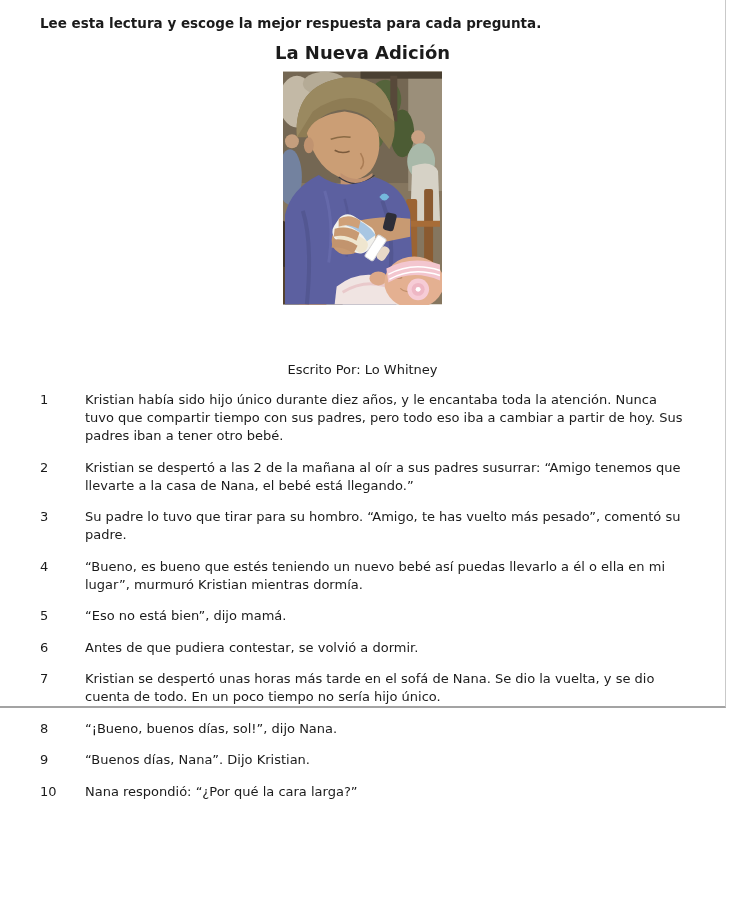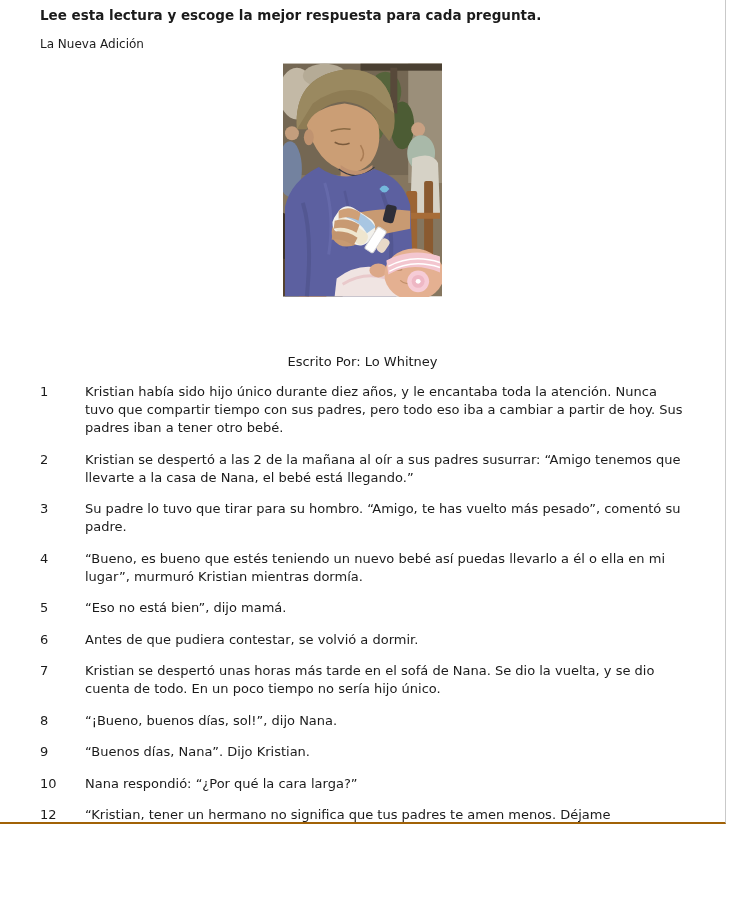--- a/index.html
+++ b/index.html
@@ -2,30 +2,31 @@
 <html><head>
 <meta charset="utf-8">
 <style>
   html,body{margin:0;padding:0;}
   body{
     width:730px;height:900px;background:#ffffff;overflow:hidden;
     font-family:"DejaVu Sans","Liberation Sans",sans-serif;color:#1b1b1b;
   }
   .page{
     box-sizing:border-box;position:relative;
-    width:726px;height:824px;
+    width:726px;height:708px;
     border-right:1px solid #c9c9c9;
-    border-bottom:2px solid #a16207;
-    padding:7px 40px 0 40px;
+    border-bottom:2px solid #a3a3a3;
+    padding:15px 40px 0 40px;
   }
   .instruction{
     font-size:13.5px;font-weight:bold;line-height:17px;margin:0;
   }
   .passage-title{
-    font-size:12px;font-weight:normal;line-height:17px;margin:12px 0 0 0;
+    font-size:18px;font-weight:bold;line-height:17px;margin:12px 0 0 0;
+    text-align:center;
   }
   figure.photo{
     margin:10px auto 0 auto;width:159px;height:234px;display:block;
   }
   figure.photo svg{display:block;width:159px;height:234px;}
   .byline{
     margin-top:56px;text-align:center;font-size:13px;line-height:17px;
   }
   .paragraphs{margin-top:9px;}
   .para{
@@ -167,20 +168,16 @@
       <span class="txt">“¡Bueno, buenos días, sol!”, dijo Nana.</span>
     </div>
     <div class="para">
       <span class="num">9</span>
       <span class="txt">“Buenos días, Nana”. Dijo Kristian.</span>
     </div>
     <div class="para">
       <span class="num">10</span>
       <span class="txt">Nana respondió: “¿Por qué la cara larga?”</span>
     </div>
-    <div class="para">
-      <span class="num">12</span>
-      <span class="txt">“Kristian, tener un hermano no significa que tus padres te amen menos. Déjame</span>
-    </div>
   </div>
 
 
 </div>
 
 </body></html>

